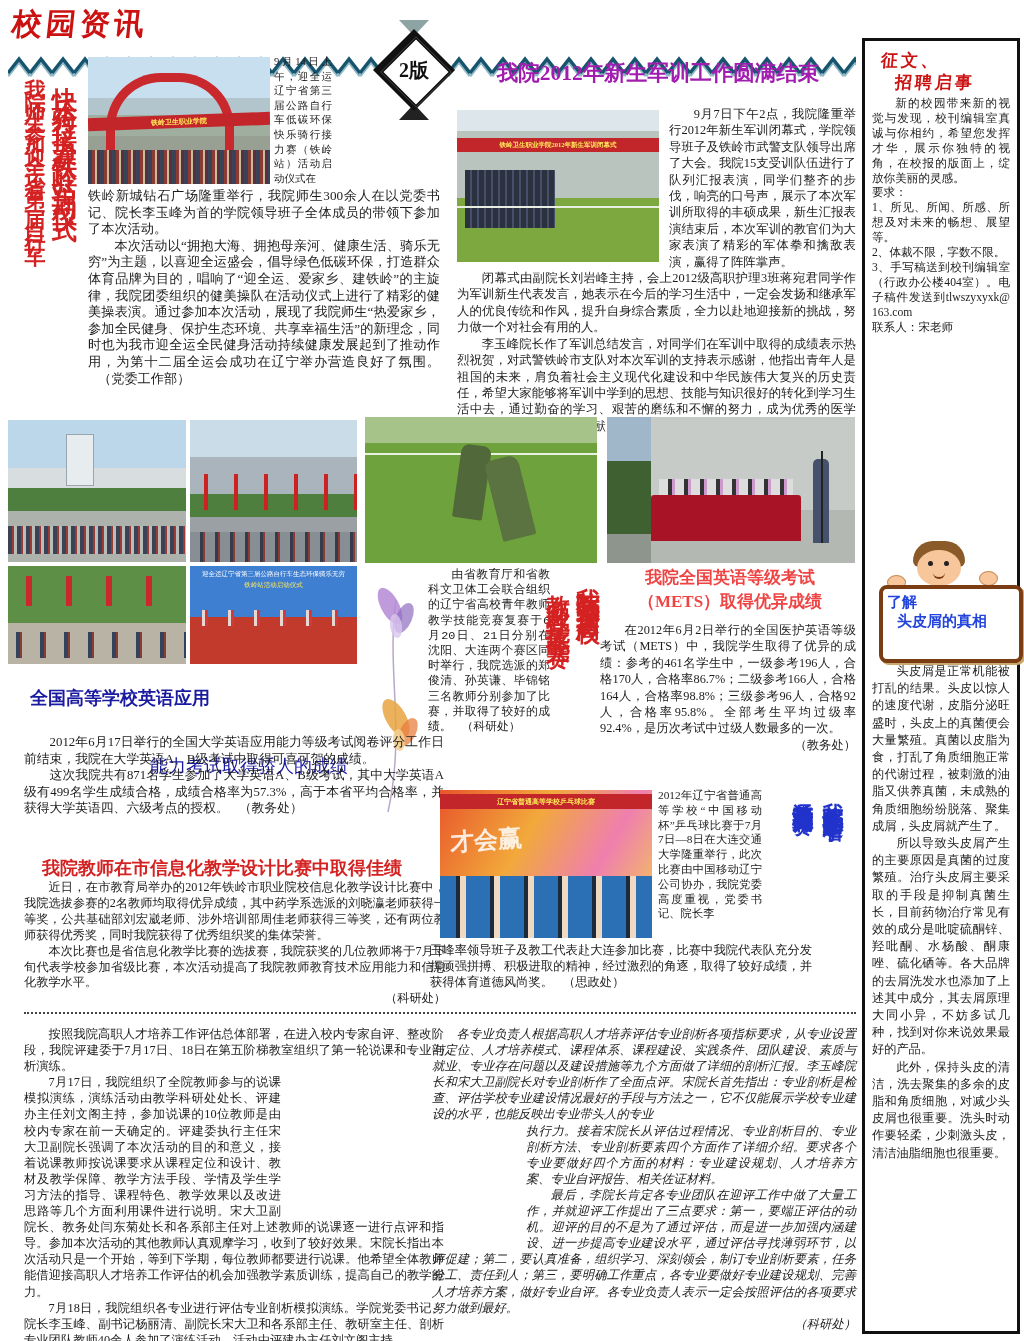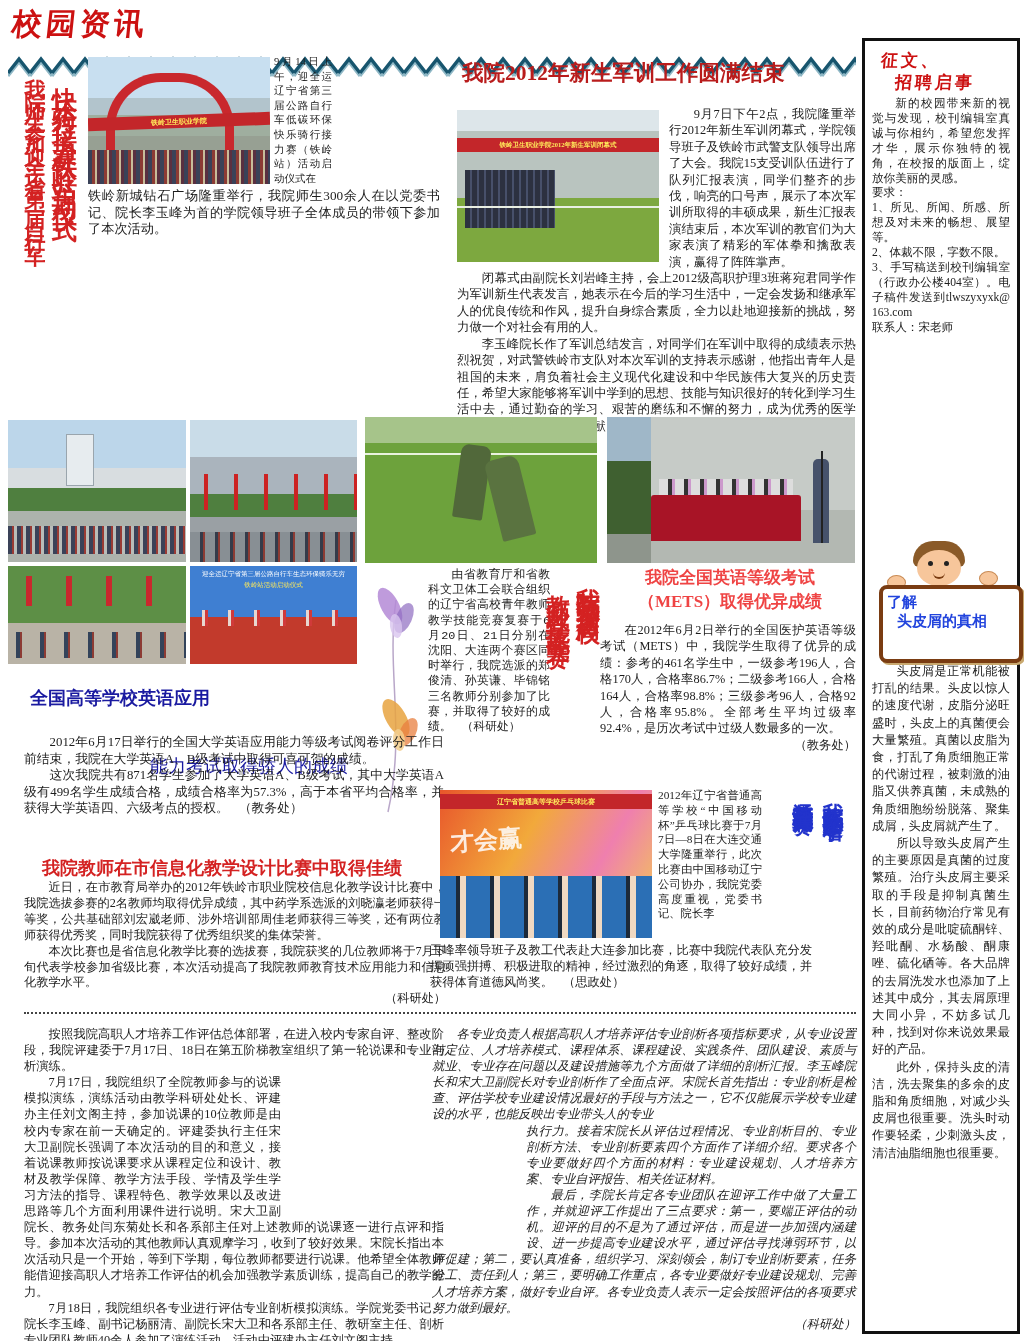--- a/index.html
+++ b/index.html
@@ -36,37 +36,45 @@
       <defs>
         <pattern id="zz" width="22" height="26" patternUnits="userSpaceOnUse">
           <path d="M0 22 L11 8 L22 22" fill="none" stroke="#8fb8c6" stroke-width="3"></path>
           <path d="M0 19 L11 5 L22 19" fill="none" stroke="#17556e" stroke-width="3.5"></path>
         </pattern>
       </defs>
       <rect width="848" height="26" fill="url(#zz)"></rect>
     </svg>
   </div>
 
+  <div class="abs" style="left:378px;top:18px;width:72px;height:104px;">
+    <div class="abs" style="left:21px;top:2px;width:0;height:0;border-left:15px solid transparent;border-right:15px solid transparent;border-top:16px solid #8ea3a3;"></div>
+    <div class="abs" style="left:21px;top:86px;width:0;height:0;border-left:15px solid transparent;border-right:15px solid transparent;border-bottom:16px solid #222;"></div>
+    <div class="abs" style="left:7px;top:23px;width:58px;height:58px;transform:rotate(45deg);background:#111;"></div>
+    <div class="abs" style="left:13px;top:29px;width:46px;height:46px;transform:rotate(45deg);background:#fff;border:2px solid #111;"></div>
+    <div class="abs" style="left:7px;top:23px;width:58px;height:58px;display:flex;align-items:center;justify-content:center;font-weight:bold;font-size:20px;color:#111;">2版</div>
+  </div>
 
   <div class="abs vt" style="left:24px;top:62px;height:505px;font-size:21px;letter-spacing:11px;color:#d42222;">我院师生参加迎全运省第二届自行车</div>
   <div class="abs vt" style="left:52px;top:66px;height:495px;font-size:25px;letter-spacing:10px;color:#d42222;">快乐骑行接力赛铁岭站启动仪式</div>
 
   <div class="ph" style="left:88px;top:57px;width:182px;height:127px;background:linear-gradient(180deg,#c8dff0 0 32%,#b2c4cc 32% 46%,#9fae9f 46% 62%,#97a093 62% 100%);">
     <div class="abs" style="left:18px;top:16px;width:110px;height:84px;border:9px solid #c9282d;border-bottom:none;border-radius:55px 55px 0 0;"></div>
     <div class="abs" style="left:0;right:0;bottom:0;height:34px;background:repeating-linear-gradient(90deg,#3a4258 0 4px,#8c3b34 4px 7px,#c8bd9a 7px 9px,#5a3040 9px 12px);"></div>
     <div class="bannerstrip" style="top:58px;height:13px;font-size:7px;transform:rotate(-2deg);">铁岭卫生职业学院</div>
   </div>
 
   <div class="abs just" style="left:274px;top:55px;width:58px;height:136px;font-size:10.5px;line-height:14.6px;">9月14日上午，迎全运辽宁省第三届公路自行车低碳环保快乐骑行接力赛（铁岭站）活动启动仪式在</div>
 
   <div class="abs just" style="left:88px;top:188px;width:352px;height:234px;font-size:13.2px;line-height:16.6px;">
     <p class="noind">铁岭新城钻石广场隆重举行，我院师生300余人在以党委书记、院长李玉峰为首的学院领导班子全体成员的带领下参加了本次活动。</p>
-  </div>
-
-  <div class="abs" style="left:462px;top:58px;width:392px;font-size:21.5px;font-weight:bold;color:#b91c1c;">我院2012年新生军训工作圆满结束</div>
+    <p><span>本次活动以“拥抱大海、拥抱母亲河、健康生活、骑乐无穷”为主题，以喜迎全运盛会，倡导绿色低碳环保，打造群众体育品牌为目的，唱响了“迎全运、爱家乡、建铁岭”的主旋律，我院团委组织的健美操队在活动仪式上进行了精彩的健美操表演。通过参加本次活动，展现了我院师生“热爱家乡，参加全民健身、保护生态环境、共享幸福生活”的新理念，同时也为我市迎全运全民健身活动持续健康发展起到了推动作用，为第十二届全运会成功在辽宁举办营造良好了氛围。</span><span class="byl">（党委工作部）</span></p>
+  </div>
+
+  <div class="abs" style="left:462px;top:58px;width:392px;text-align:center;font-size:21.5px;font-weight:bold;color:#a21caf;">我院2012年新生军训工作圆满结束</div>
 
   <div class="abs just" style="left:457px;top:106px;width:399px;font-size:12.4px;line-height:16.4px;">
     <div class="ph" style="position:relative;float:left;width:202px;height:152px;margin:4px 10px 4px 0;background:linear-gradient(180deg,#dde6ea 0 14%,#b9c4bf 14% 58%,#7da83f 58% 100%);">
       <div class="bannerstrip" style="top:28px;height:14px;font-size:6.5px;">铁岭卫生职业学院2012年新生军训闭幕式</div>
       <div class="abs" style="left:8px;top:60px;width:90px;height:58px;background:repeating-linear-gradient(90deg,#2c3140 0 5px,#47506a 5px 7px),repeating-linear-gradient(0deg,transparent 0 6px,rgba(255,255,255,.25) 6px 7px);"></div>
       <div class="abs" style="left:0;right:0;top:96px;height:2px;background:#e8efe2;"></div>
     </div>
     <p>9月7日下午2点，我院隆重举行2012年新生军训闭幕式，学院领导班子及铁岭市武警支队领导出席了大会。我院15支受训队伍进行了队列汇报表演，同学们整齐的步伐，响亮的口号声，展示了本次军训所取得的丰硕成果，新生汇报表演结束后，本次军训的教官们为大家表演了精彩的军体拳和擒敌表演，赢得了阵阵掌声。</p>
     <p>闭幕式由副院长刘岩峰主持，会上2012级高职护理3班蒋宛君同学作为军训新生代表发言，她表示在今后的学习生活中，一定会发扬和继承军人的优良传统和作风，提升自身综合素质，全力以赴地迎接新的挑战，努力做一个对社会有用的人。</p>
     <p><span>李玉峰院长作了军训总结发言，对同学们在军训中取得的成绩表示热烈祝贺，对武警铁岭市支队对本次军训的支持表示感谢，他指出青年人是祖国的未来，肩负着社会主义现代化建设和中华民族伟大复兴的历史责任，希望大家能够将军训中学到的思想、技能与知识很好的转化到学习生活中去，通过勤奋的学习、艰苦的磨练和不懈的努力，成为优秀的医学生，为社会的发展做出贡献。</span><span class="byl">（党委工作部）</span></p>

